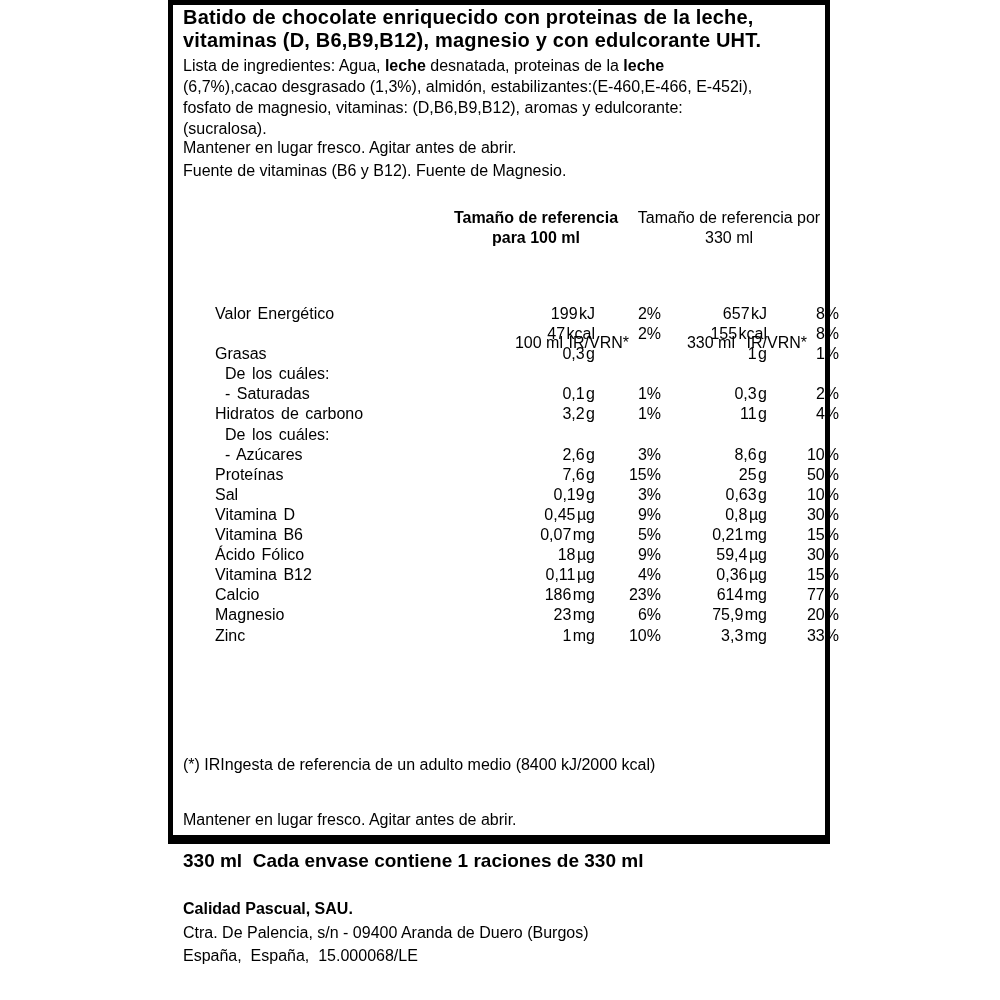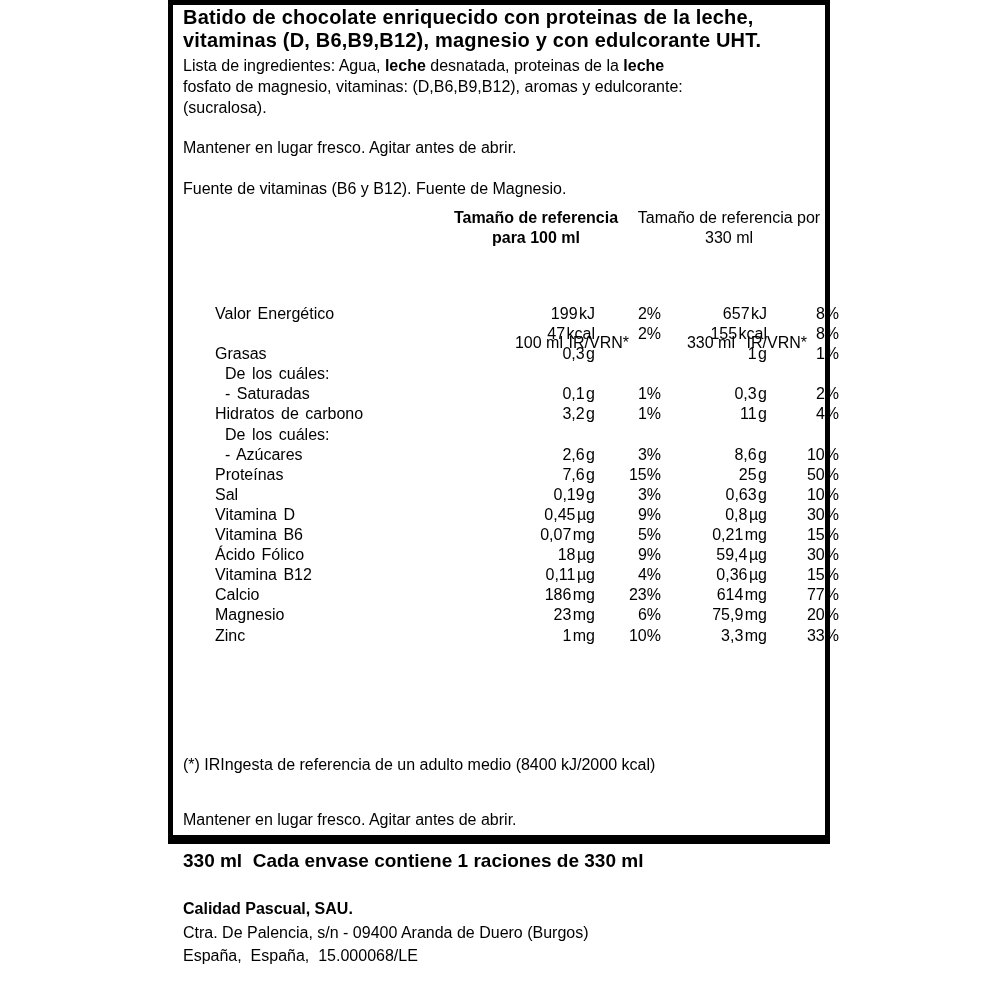--- a/index.html
+++ b/index.html
@@ -21,21 +21,21 @@
     left:10px;top:1px;
     font-size:20px;line-height:23px;font-weight:bold;
     letter-spacing:0.2px;
   }
   .ingredients{
     left:10px;top:50px;
     font-size:16px;line-height:21px;
   }
   .ingredients b{font-weight:bold;}
   .note-top1{left:10px;top:134px;font-size:16px;}
-  .note-top2{left:10px;top:157px;font-size:16px;margin-top:18px;}
+  .note-top2{left:10px;top:157px;font-size:16px;}
   .grp-hdr{top:203px;text-align:center;font-size:16px;line-height:20px;}
   .grp-hdr-1{left:268px;width:190px;font-weight:bold;}
   .grp-hdr-2{left:450px;width:212px;}
   .subhdr{top:281px;left:0;width:652px;height:18px;font-size:16px;}
   .subhdr span{position:absolute;white-space:nowrap;margin-top:48px;}
   .rows{left:4px;top:300px;width:652px;padding-left:28px;}
   .row{position:relative;height:20.1px;font-size:16px;white-space:nowrap;}
   .row .lbl{position:absolute;left:10px;word-spacing:2px;}
   .row .lbl.ind{left:20px;}
   .c1{right:262px;} .c2{right:196px;} .c3{right:90px;} .c4{right:18px;}
@@ -52,20 +52,21 @@
 
 <div class="frame">
 
   <div class="abs title">
     <div>Batido de chocolate enriquecido con proteinas de la leche,</div>
     <div>vitaminas (D, B6,B9,B12), magnesio y con edulcorante UHT.</div>
   </div>
 
   <div class="abs ingredients" id="ingredients">
       <div><span>Lista de ingredientes: Agua, </span><b>leche</b><span> desnatada, proteinas de la </span><b>leche</b></div>
+      <div><span>(6,7%),cacao desgrasado (1,3%), almidón, estabilizantes:(E-460,E-466, E-452i),</span></div>
       <div><span>fosfato de magnesio, vitaminas: (D,B6,B9,B12), aromas y edulcorante:</span></div>
       <div><span>(sucralosa).</span></div>
     </div>
 
   <div class="abs note-top1">Mantener en lugar fresco. Agitar antes de abrir.</div>
   <div class="abs note-top2">Fuente de vitaminas (B6 y B12). Fuente de Magnesio.</div>
 
   <div class="abs grp-hdr grp-hdr-1">
     <div>Tamaño de referencia</div>
     <div>para 100 ml</div>

